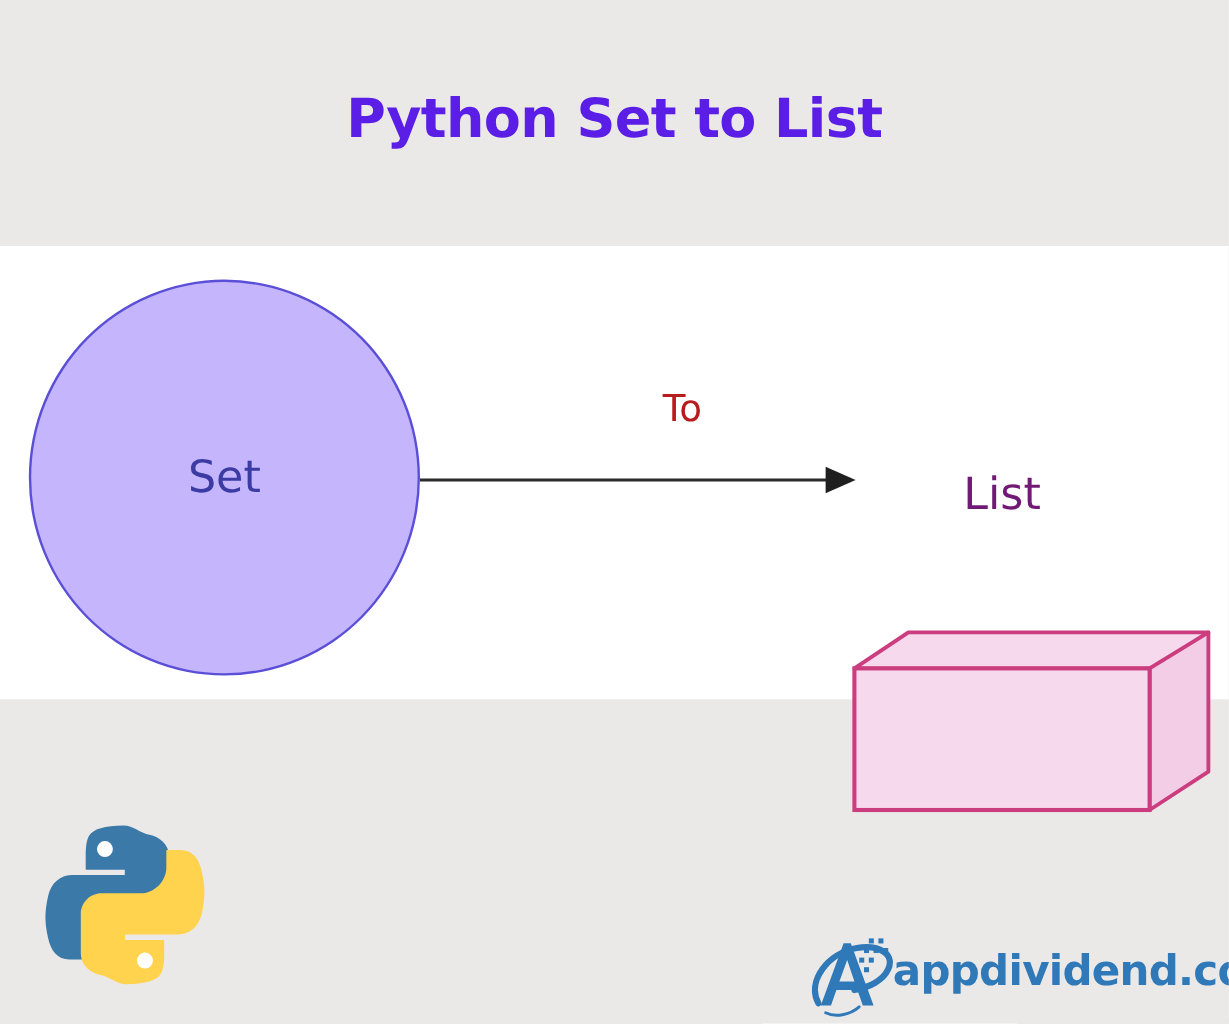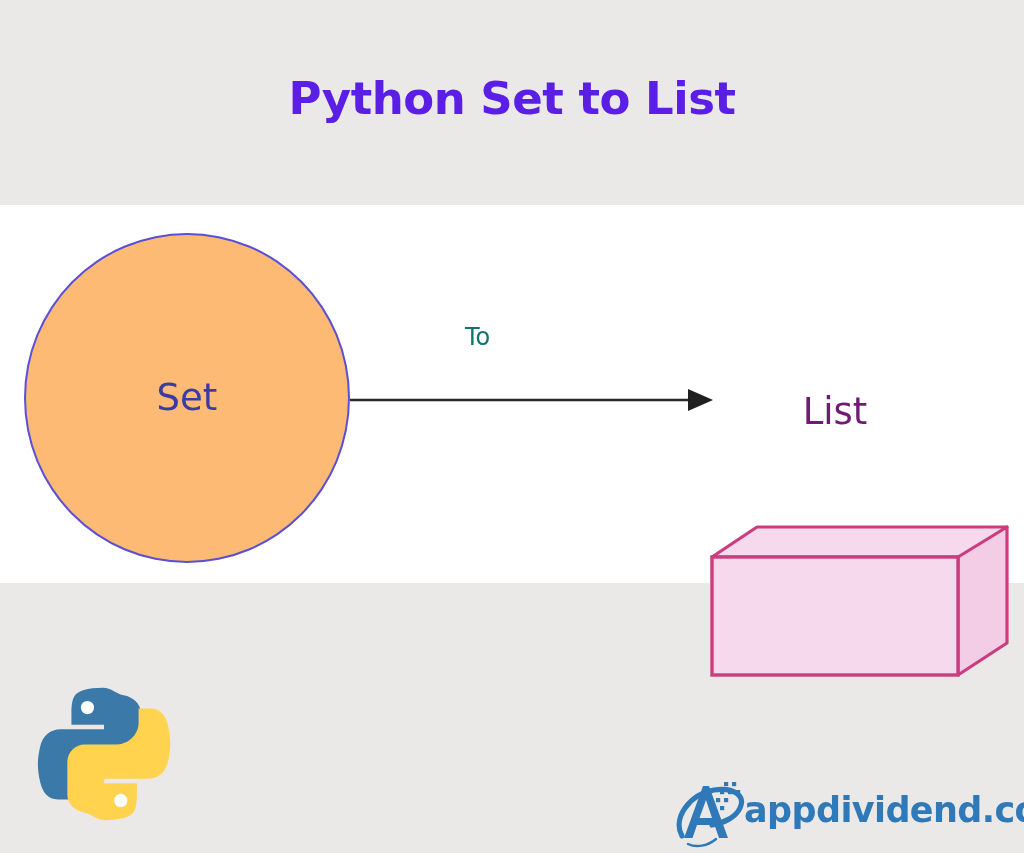--- a/index.html
+++ b/index.html
@@ -53,21 +53,21 @@
     left:0; top:205px;
     width:1024px; height:378px;
   }
 
   
   .set-circle {
     position:absolute;
     left:24px; top:28px;
     width:326px; height:330px;
     border-radius:50%;
-    background:#fdba74;
+    background:#c4b5fd;
     border:2px solid #5a4fd6;
     display:flex;
     align-items:center;
     justify-content:center;
   }
   .set-label {
     font-family:"DejaVu Sans", sans-serif;
     font-size:37px;
     font-weight:normal;
     color:#3b3ba3;
@@ -81,24 +81,24 @@
     left:340px; top:170px;
     width:380px; height:60px;
     overflow:visible;
   }
 
   
   .to-label {
     position:absolute;
     left:465px; top:118px;
     width:120px;
-    text-align:left;
-    font-family:"DejaVu Sans", sans-serif;
-    font-size:24px;
-    color:#0f766e;
+    text-align:right;
+    font-family:"DejaVu Sans", sans-serif;
+    font-size:31px;
+    color:#b91c1c;
     letter-spacing:0px;
   }
 
   
   .list-box-svg {
     position:absolute;
     left:700px; top:108px;
     width:324px; height:375px;
     overflow:visible;
   }

